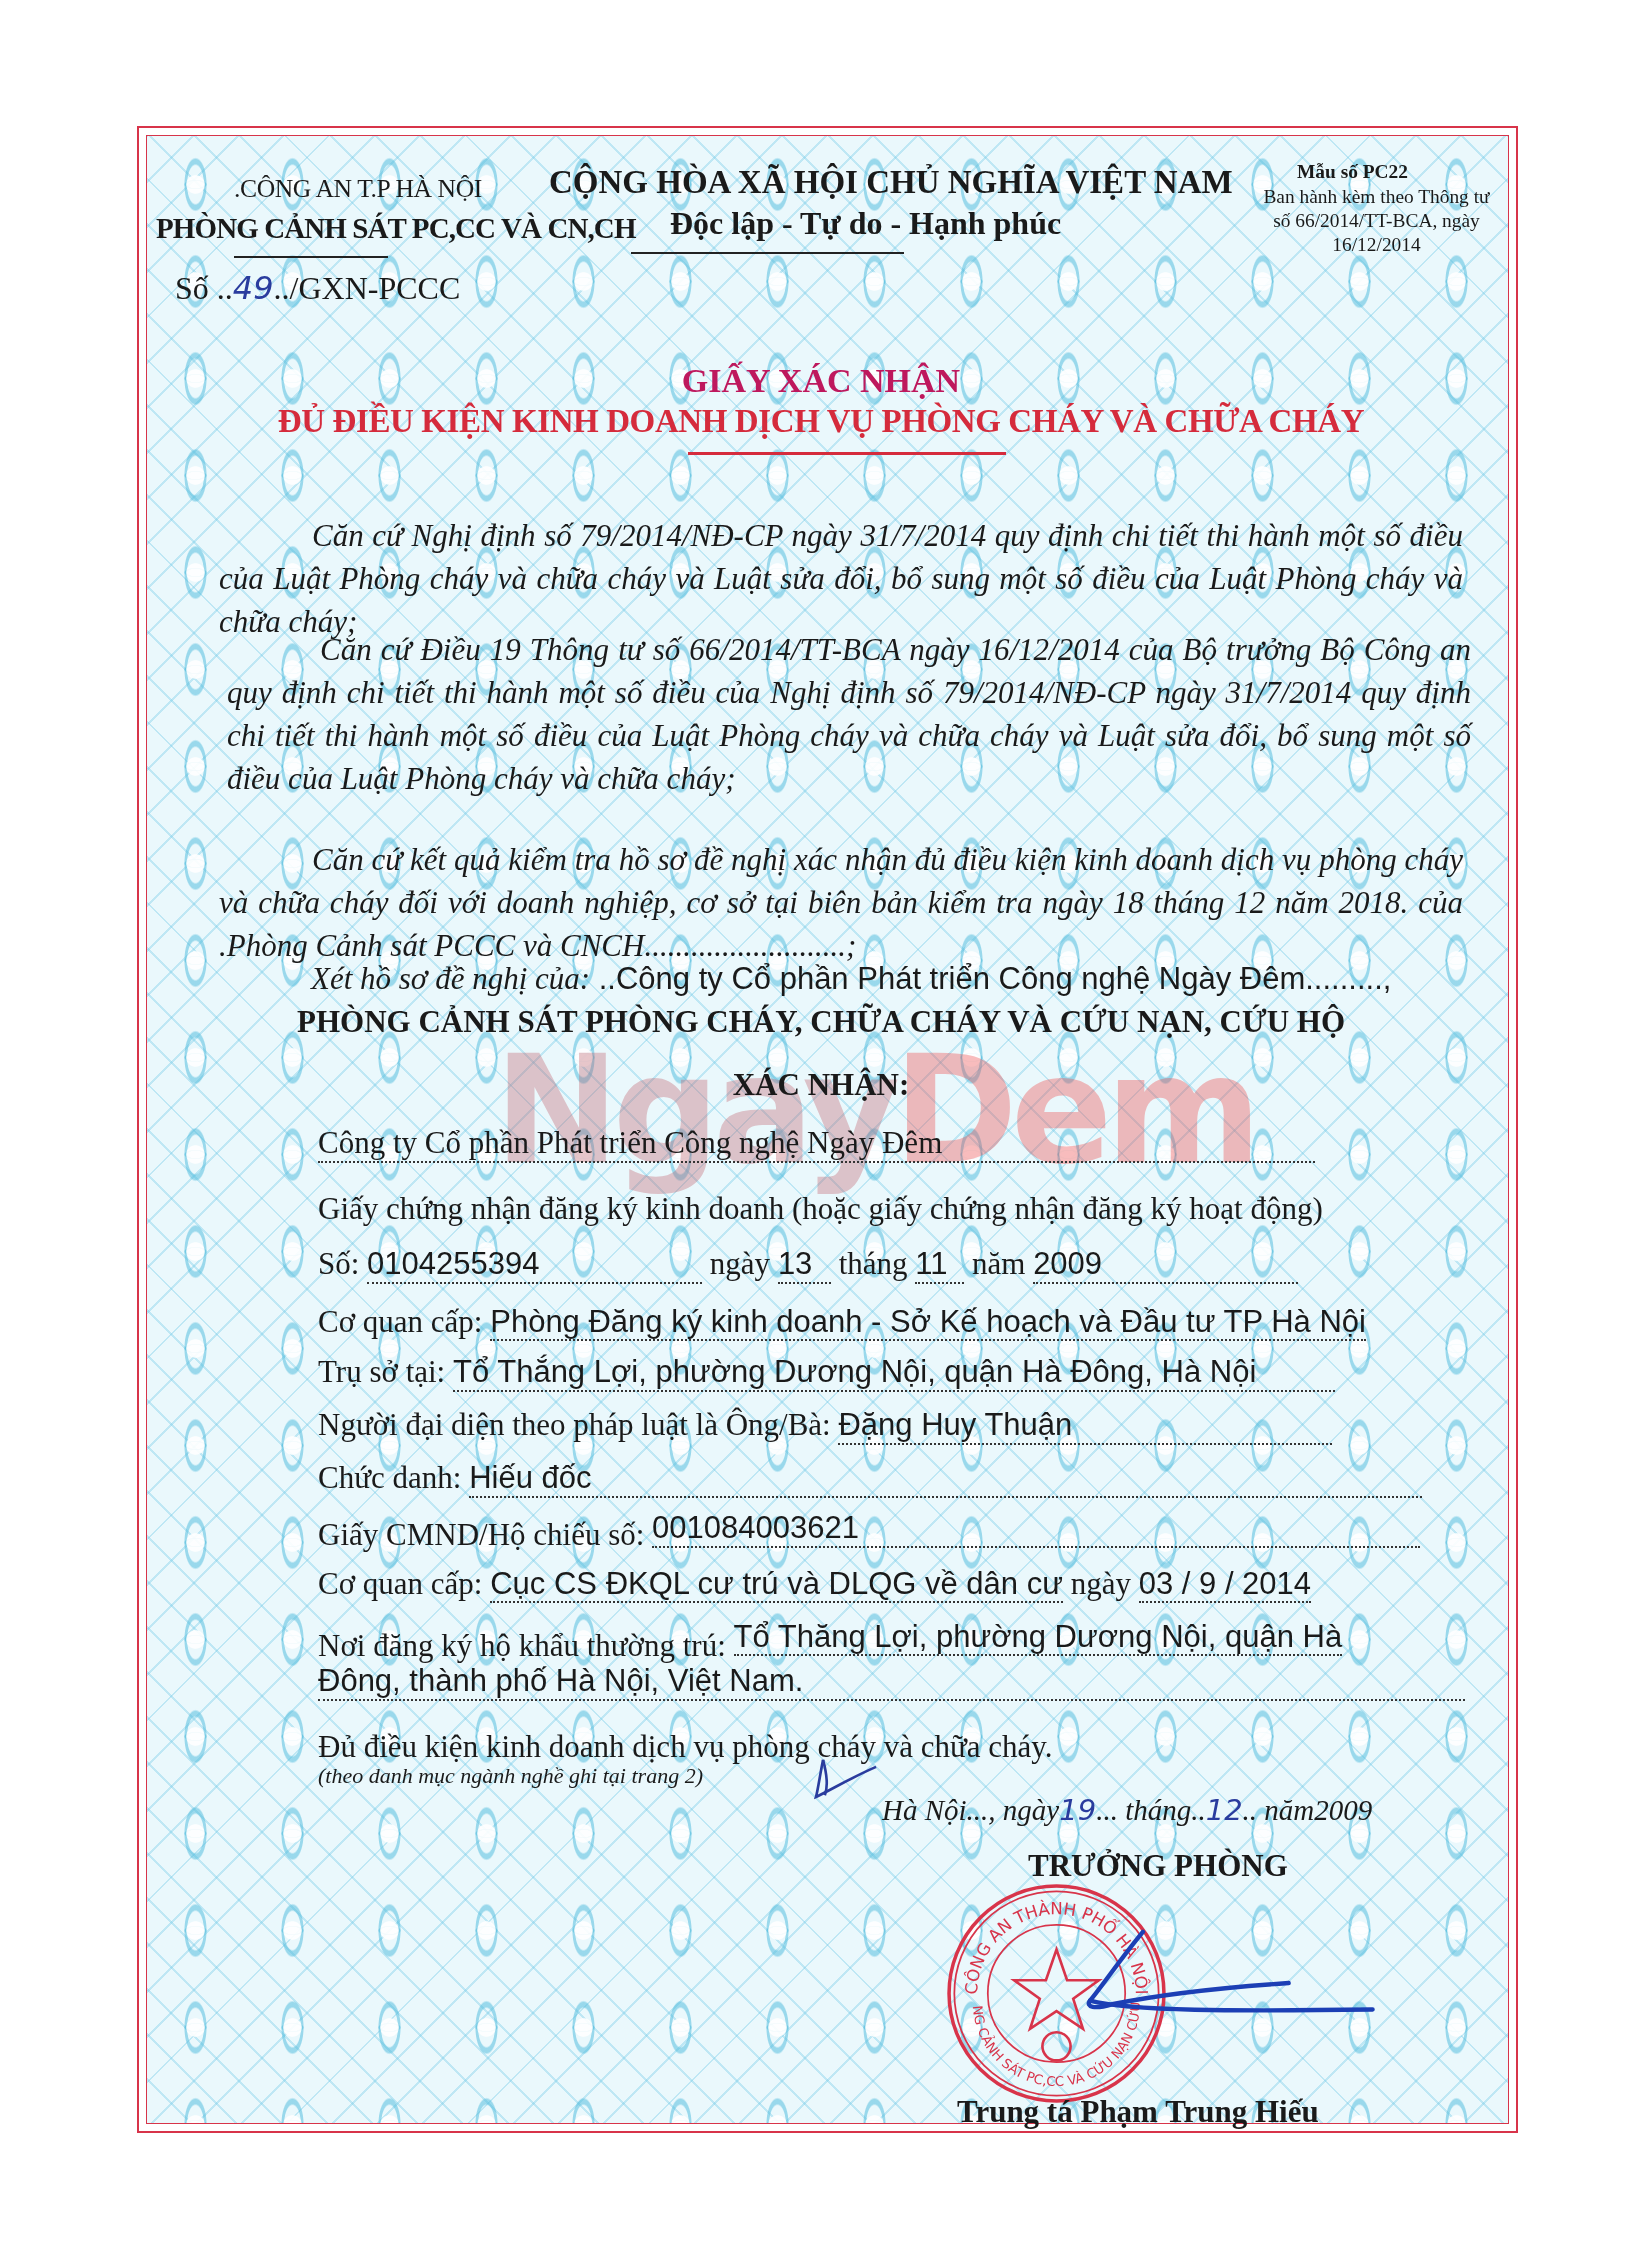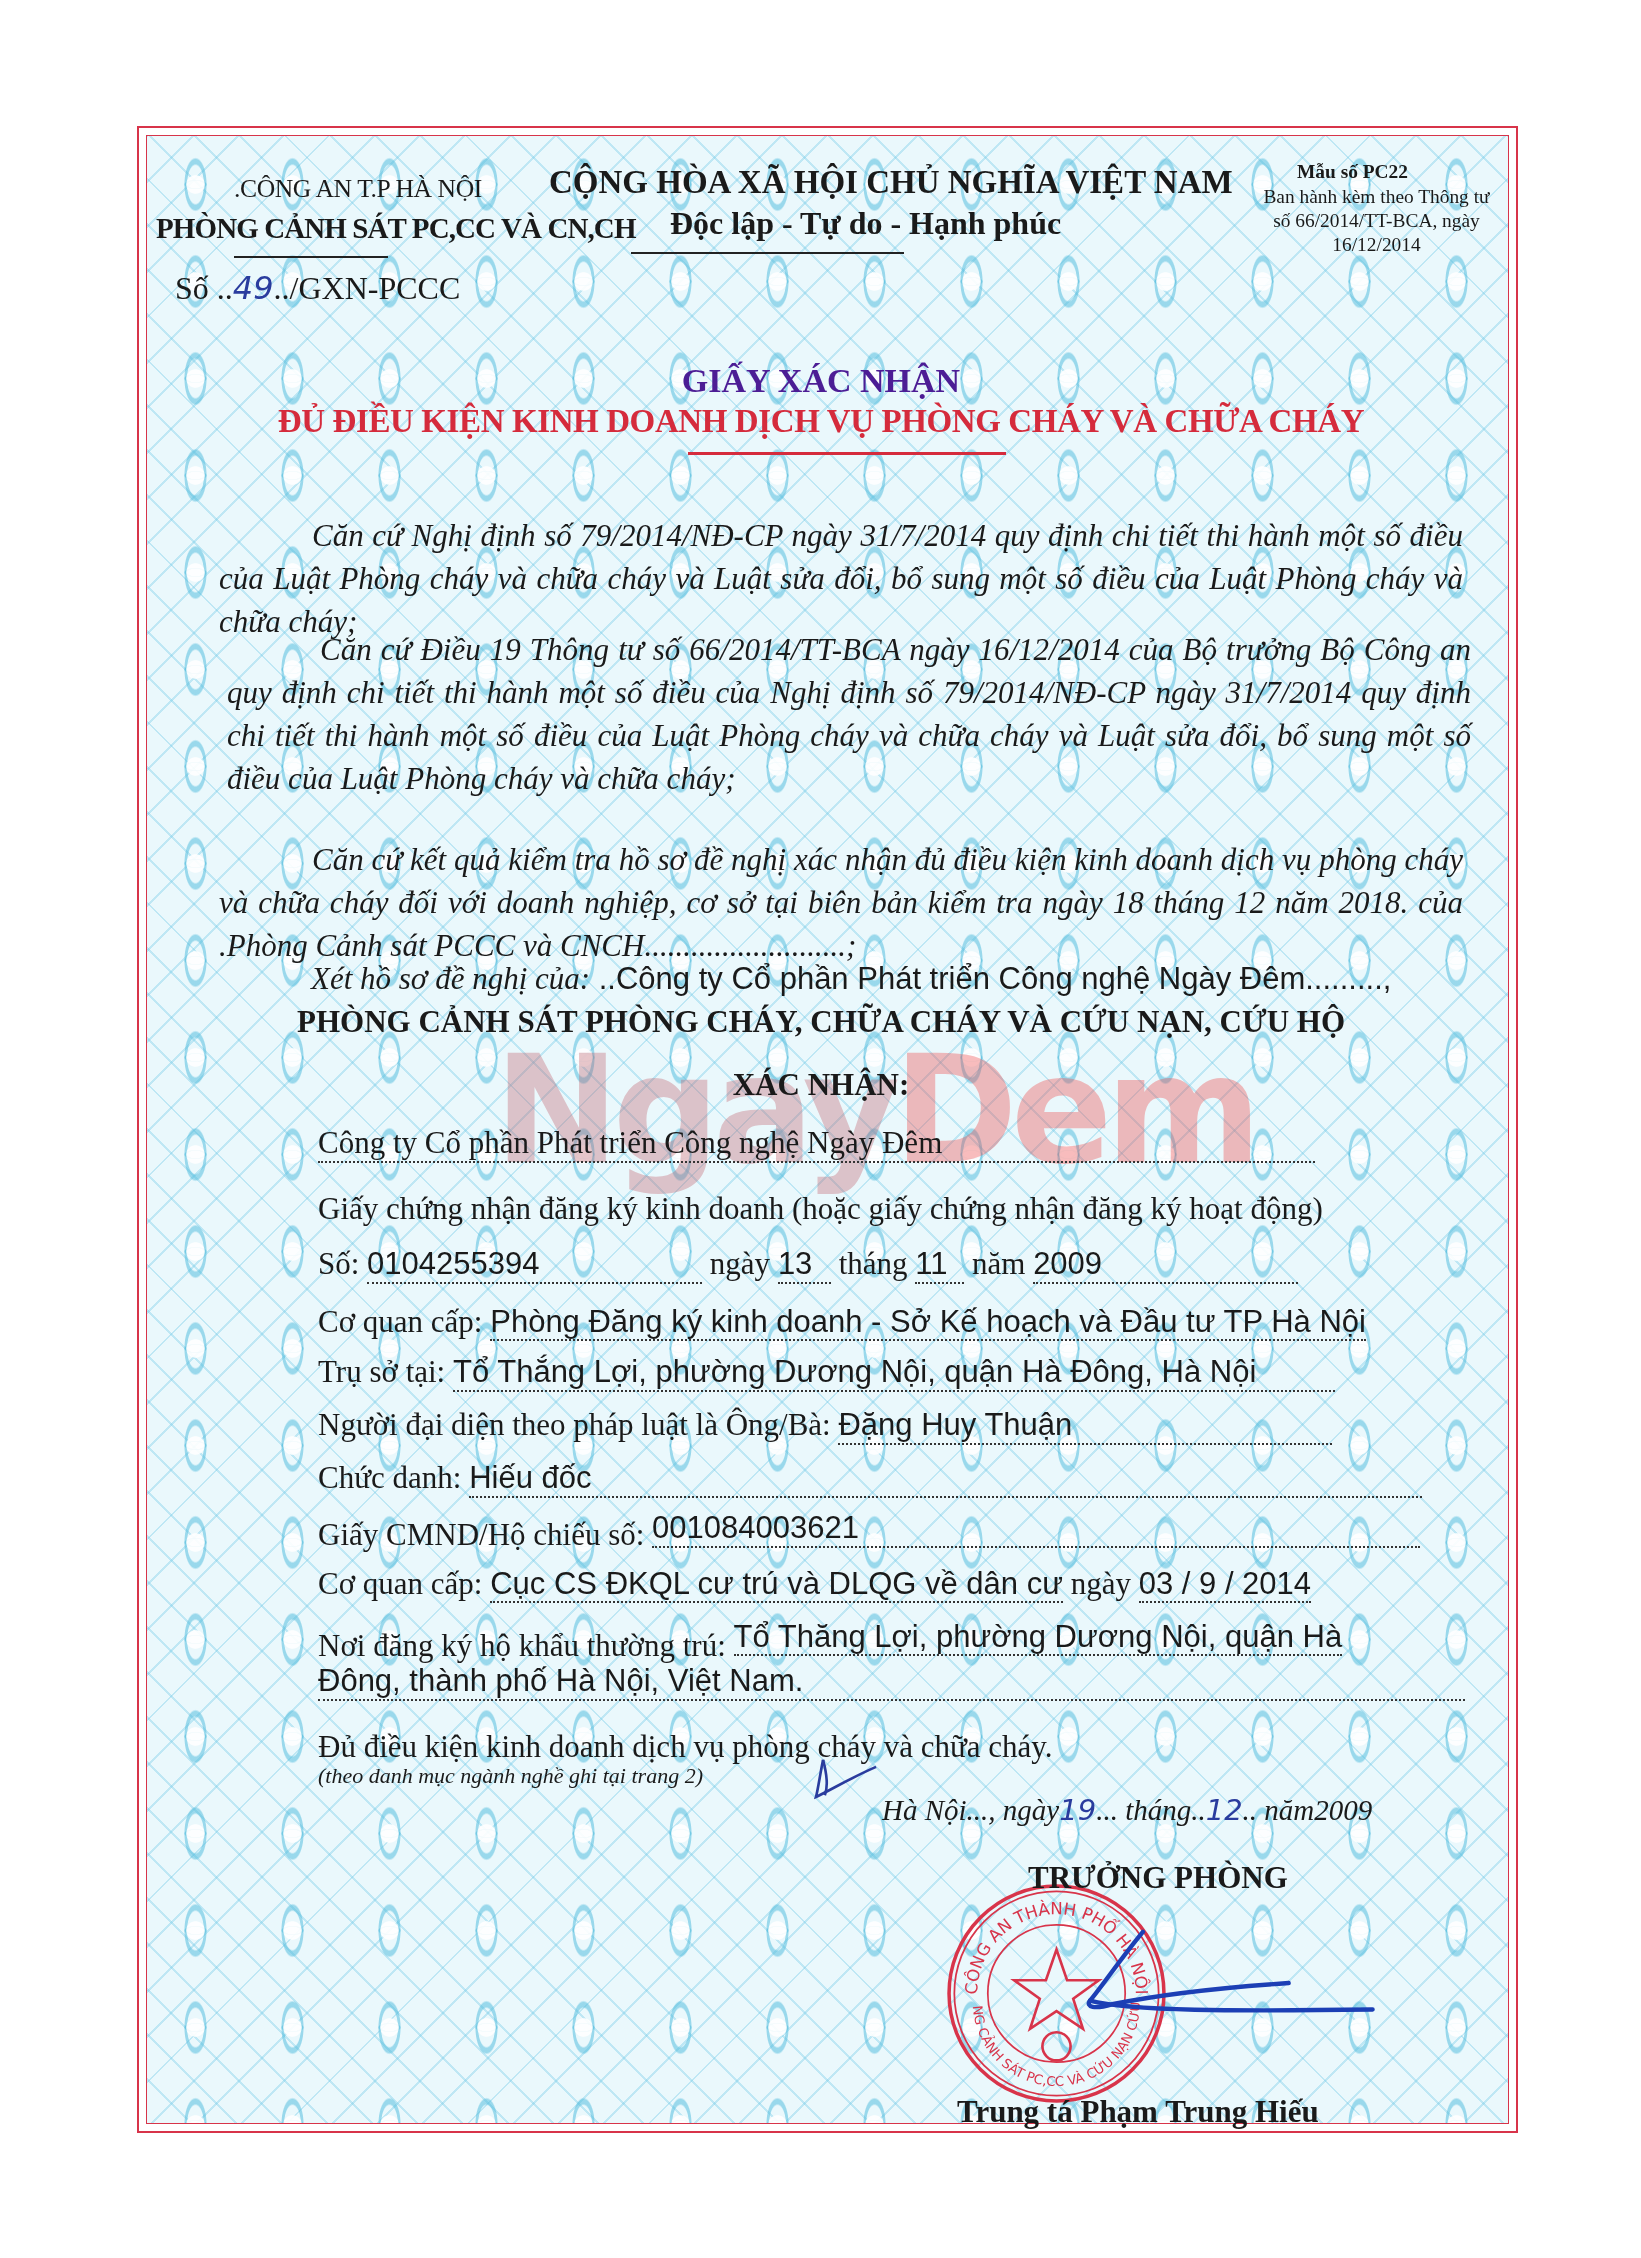--- a/index.html
+++ b/index.html
@@ -31,21 +31,21 @@
   .agency1 { left: 234px; top: 174px; font-size: 25.6px; letter-spacing: -0.4px; }
   .agency2 { left: 156px; top: 212px; font-size: 29px; font-weight: bold; letter-spacing: -0.9px; }
   .agency-rule { left: 234px; top: 256px; width: 154px; height: 1.8px; background: #222; }
   .docno { left: 175px; top: 269px; font-size: 32px; }
   .nation1 { left: 549px; top: 164px; font-size: 33px; font-weight: bold; }
   .nation2 { left: 670px; top: 205px; font-size: 32px; font-weight: bold; }
   .nation-rule { left: 631px; top: 252px; width: 273px; height: 1.8px; background: #222; }
   .form-code { left: 1297px; top: 161px; font-size: 19.4px; font-weight: bold; }
   .form-note { left: 1253px; top: 185px; font-size: 19.4px; text-align: center; line-height: 24px; white-space: normal; width: 247px; }
 
-  .title1 { left: 0; width: 1642px; text-align: center; top: 362px; font-size: 34px; font-weight: bold; color: #4c1d95; }
+  .title1 { left: 0; width: 1642px; text-align: center; top: 362px; font-size: 34px; font-weight: bold; color: #be185d; }
   .title2 { left: 0; width: 1642px; text-align: center; top: 403px; font-size: 33px; font-weight: bold; color: #d52b3c; letter-spacing: -0.4px; }
   .title-rule { left: 688px; top: 452px; width: 318px; height: 2.6px; background: #d52b3c; }
 
   .para { left: 219px; width: 1244px; white-space: normal; font-size: 31px; font-style: italic; line-height: 43px; text-align: justify; text-indent: 93px; }
   .p1 { top: 514px; }
   .p2 { top: 628px; margin-left: 8px; }
   .p3 { top: 818px; margin-top: 20px; }
   .p4 { top: 957px; left: 311px; text-indent: 0; }
 
   .dept { left: 0; width: 1642px; text-align: center; top: 1004px; font-size: 31px; font-weight: bold; }
@@ -66,21 +66,21 @@
   .f6 { top: 1407px; }
   .f7 { top: 1460px; }
   .f8 { top: 1510px; }
   .f9 { top: 1566px; }
   .f10 { top: 1619px; }
   .f11 { top: 1663px; }
   .f12 { top: 1729px; }
   .f13 { top: 1763px; font-size: 22px; font-style: italic; }
 
   .sign-date { left: 882px; top: 1793px; font-size: 29px; font-style: italic; }
-  .sign-role { left: 1028px; top: 1848px; font-size: 31px; font-weight: bold; margin-top: 12px; }
+  .sign-role { left: 1028px; top: 1848px; font-size: 31px; font-weight: bold; }
   .sign-name { left: 957px; top: 2094px; font-size: 31px; font-weight: bold; }
 
   .stamp { left: 942px; top: 1879px; width: 229px; height: 229px; }
   .signature { left: 1059px; top: 1923px; width: 318px; height: 106px; }
   .initial { left: 807px; top: 1751px; width: 71px; height: 53px; }
 </style>
 </head>
 <body>
 
 <div class="sheet">

